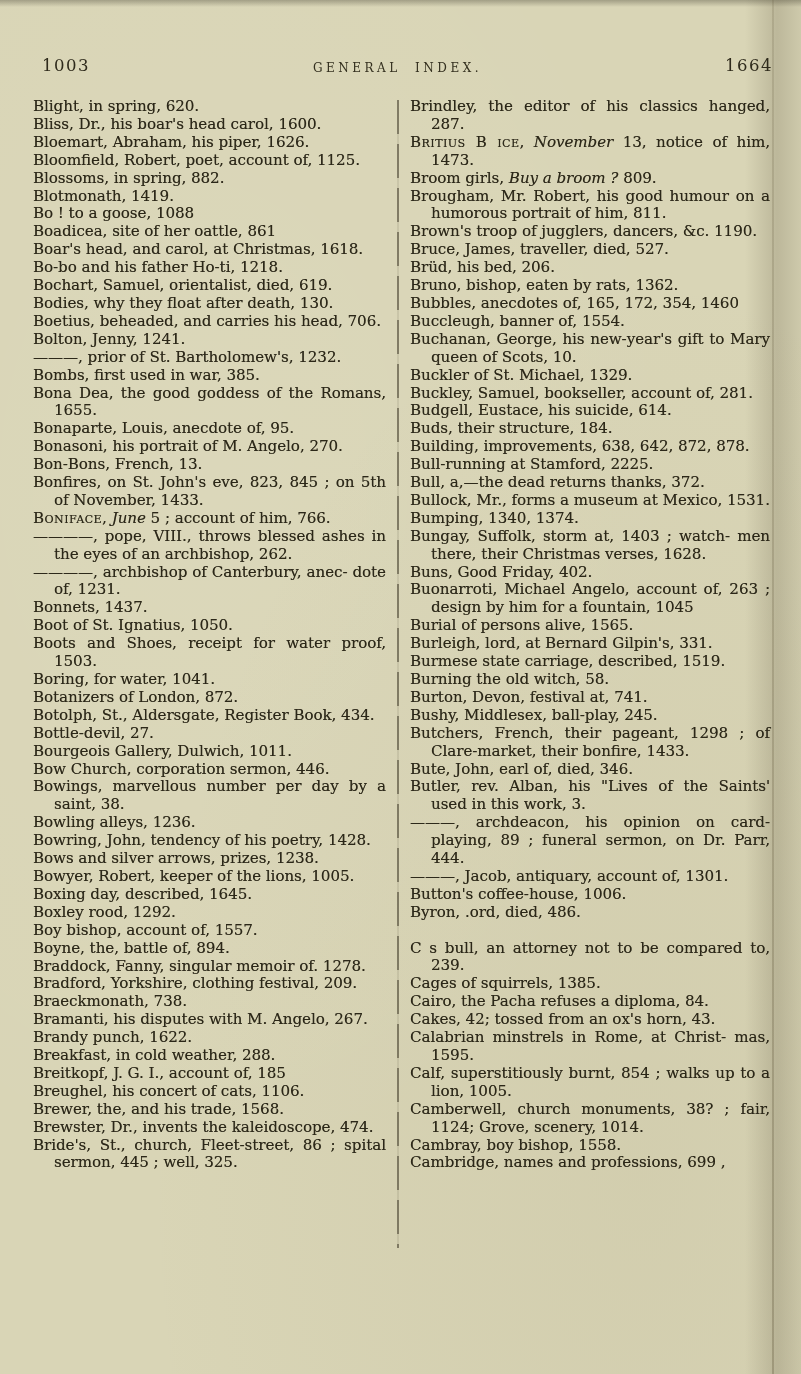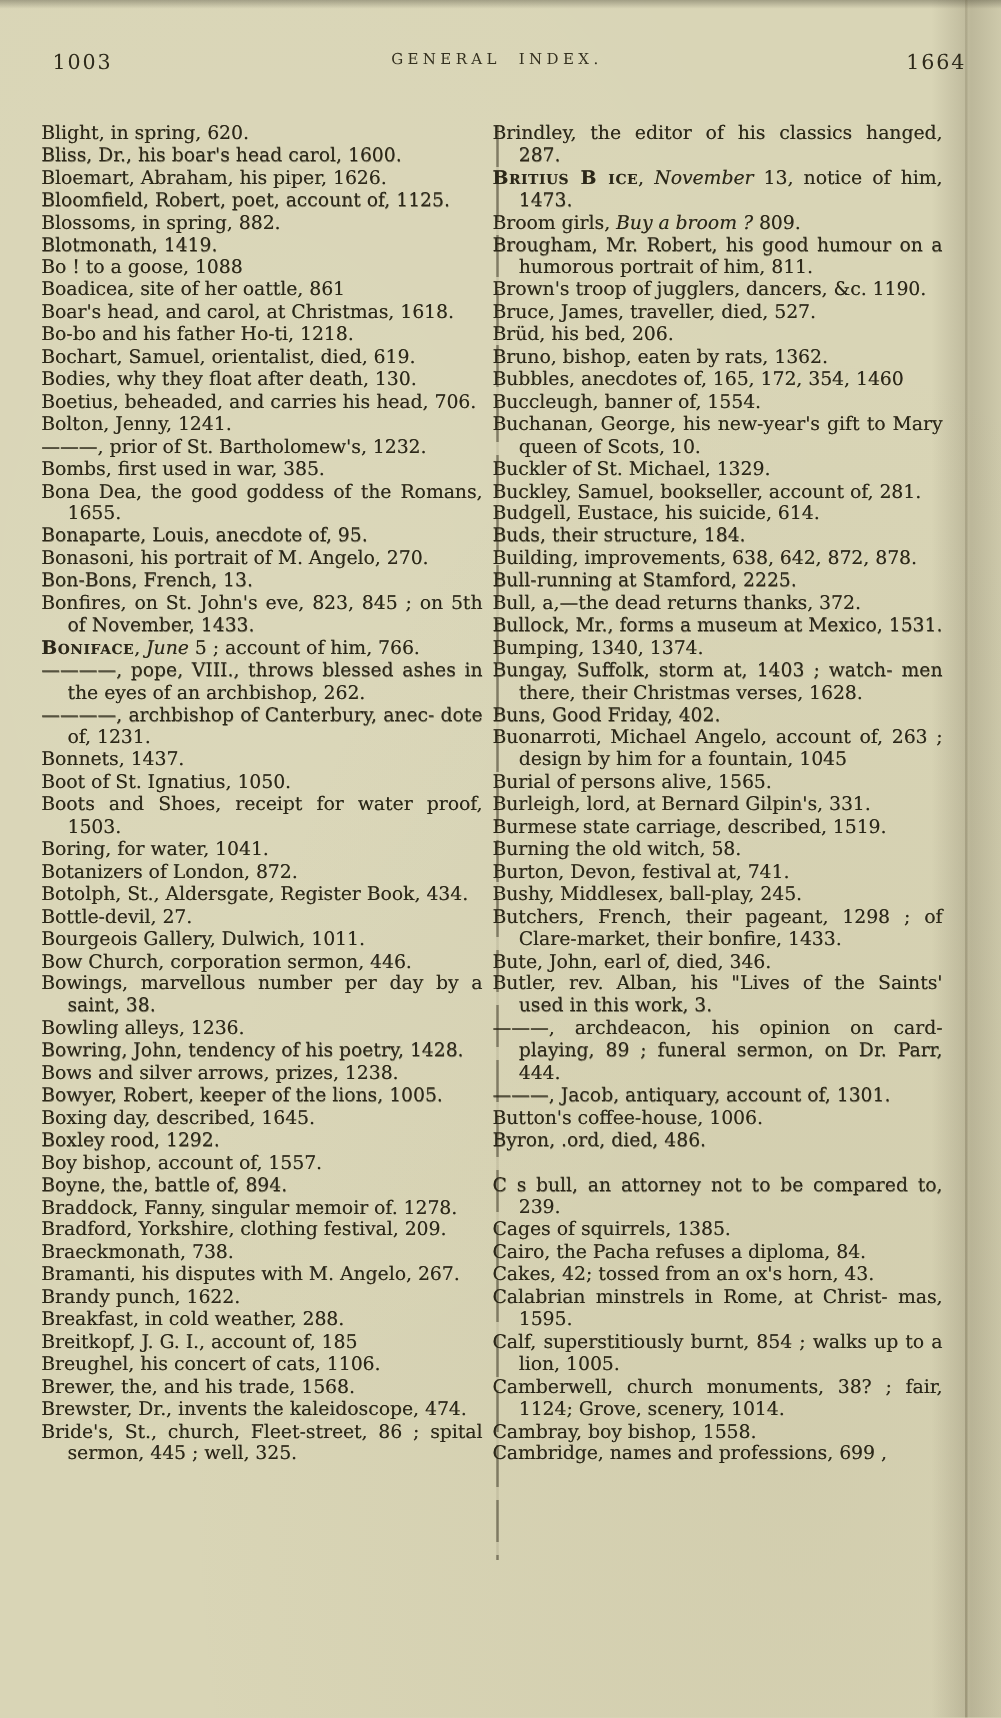--- a/index.html
+++ b/index.html
@@ -13,48 +13,48 @@
       radial-gradient(ellipse at 80% 85%, rgba(120,108,70,0.07), rgba(0,0,0,0) 55%),
       #d9d5b6;
     color: #2b2718;
   }
   .page { position: absolute; inset: 0; }
   .page-edge-line {
     position: absolute; left: 772px; top: 0; width: 2px; height: 100%;
     background: linear-gradient(rgba(96,86,58,0.18), rgba(96,86,58,0.32));
   }
   .header {
-    position: absolute; top: 40px; left: 42px; width: 731px;
-    display: flex; justify-content: space-between; align-items: flex-start;
+    position: absolute; top: 56px; left: 42px; width: 731px;
+    display: flex; justify-content: space-between; align-items: flex-end;
   }
   .page-num {
     font-size: 16.5px; letter-spacing: 1.5px; color: #2e2a1b;
   }
   .page-title {
     font-size: 12px; letter-spacing: 3.5px; word-spacing: 7px;
     color: #34301f; transform: translateX(-10px);
   }
   .col {
     position: absolute; top: 98px; width: 353px;
   }
   .col-left { left: 33px; }
-  .col-right { left: 394px; width: 360px; }
+  .col-right { left: 410px; width: 360px; }
   .divider {
     position: absolute; left: 397px; top: 100px; width: 1.5px; height: 1148px;
     background: repeating-linear-gradient(
       to bottom,
       rgba(55,49,32,0.55) 0px, rgba(55,49,32,0.55) 34px,
       rgba(55,49,32,0.10) 34px, rgba(55,49,32,0.10) 44px);
   }
   .entry {
     margin: 0; font-size: 15px; line-height: 17.9px;
     text-align: justify; padding-left: 21px; text-indent: -21px;
     text-shadow: 0.2px 0.2px 0.35px rgba(43,39,24,0.55);
   }
-  .entry .sc { font-variant: small-caps; letter-spacing: 0.5px; font-weight: bold; }
+  .entry .sc { font-variant: small-caps; letter-spacing: 0.5px; }
   .entry .i  { font-style: italic; }
   .section-gap { margin-top: 17.9px; }
 </style>
 </head>
 <body>
 
 <div class="page">
 
   <div class="header">
     <span class="page-num">1003</span>

